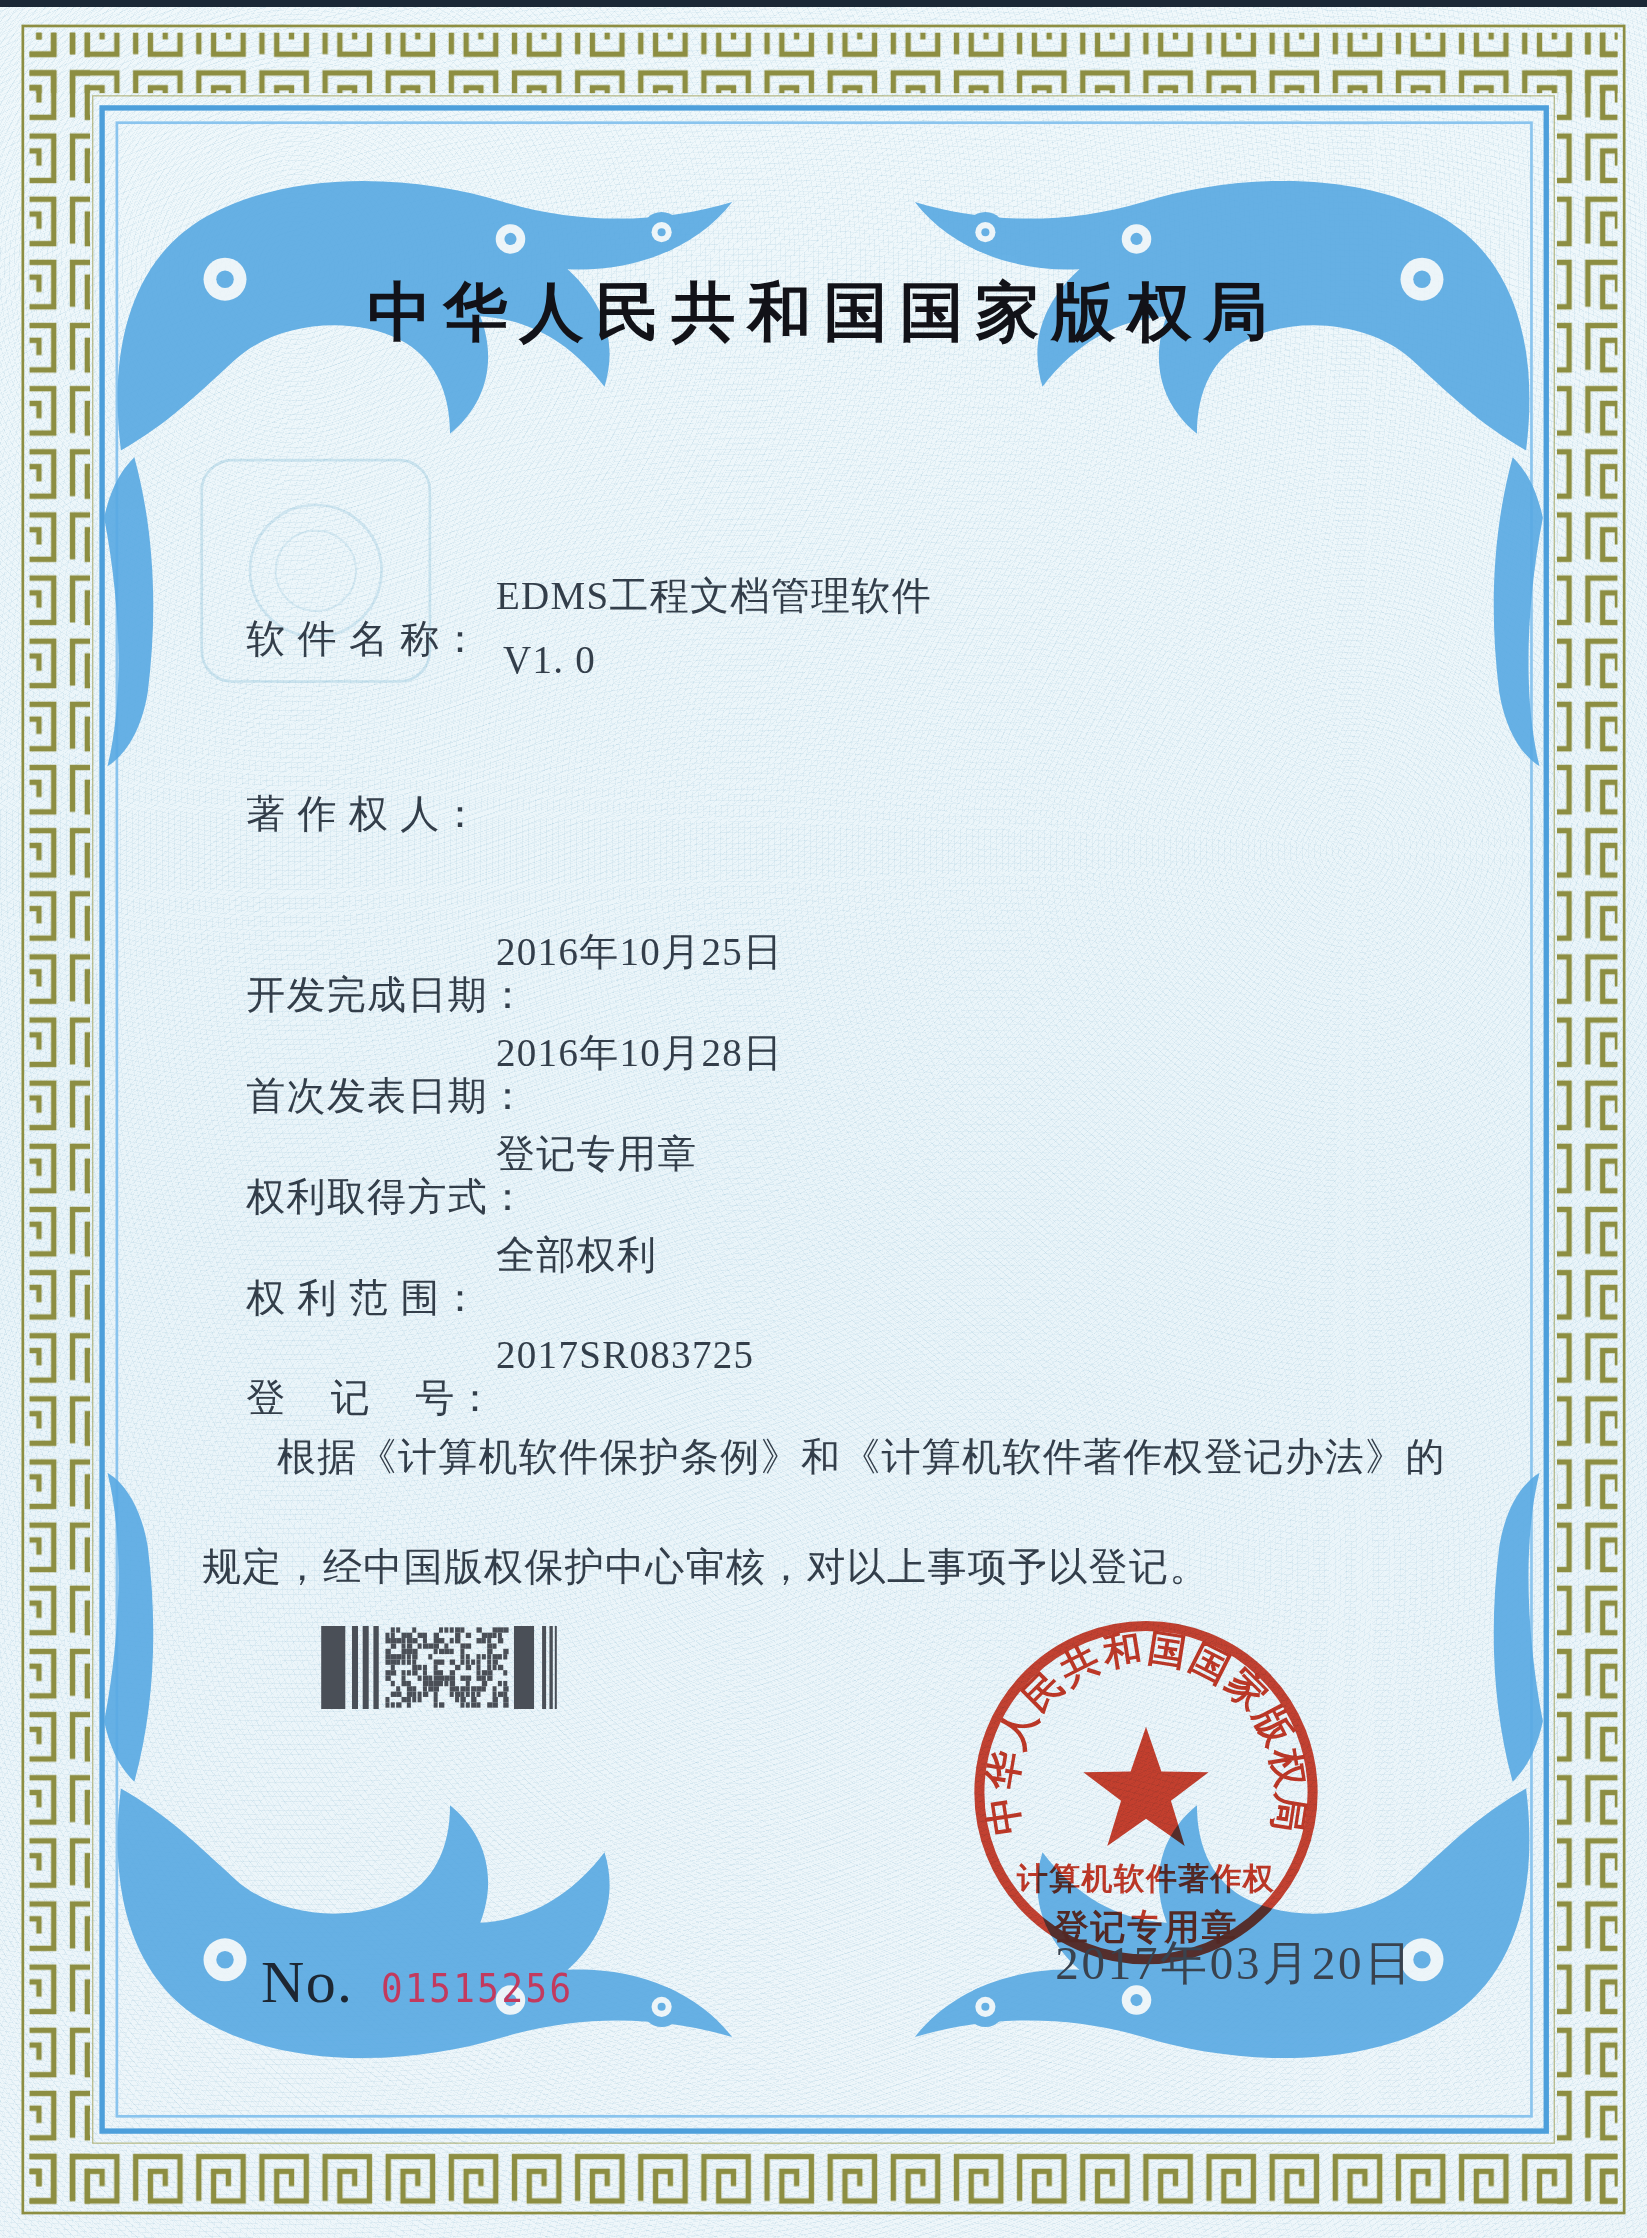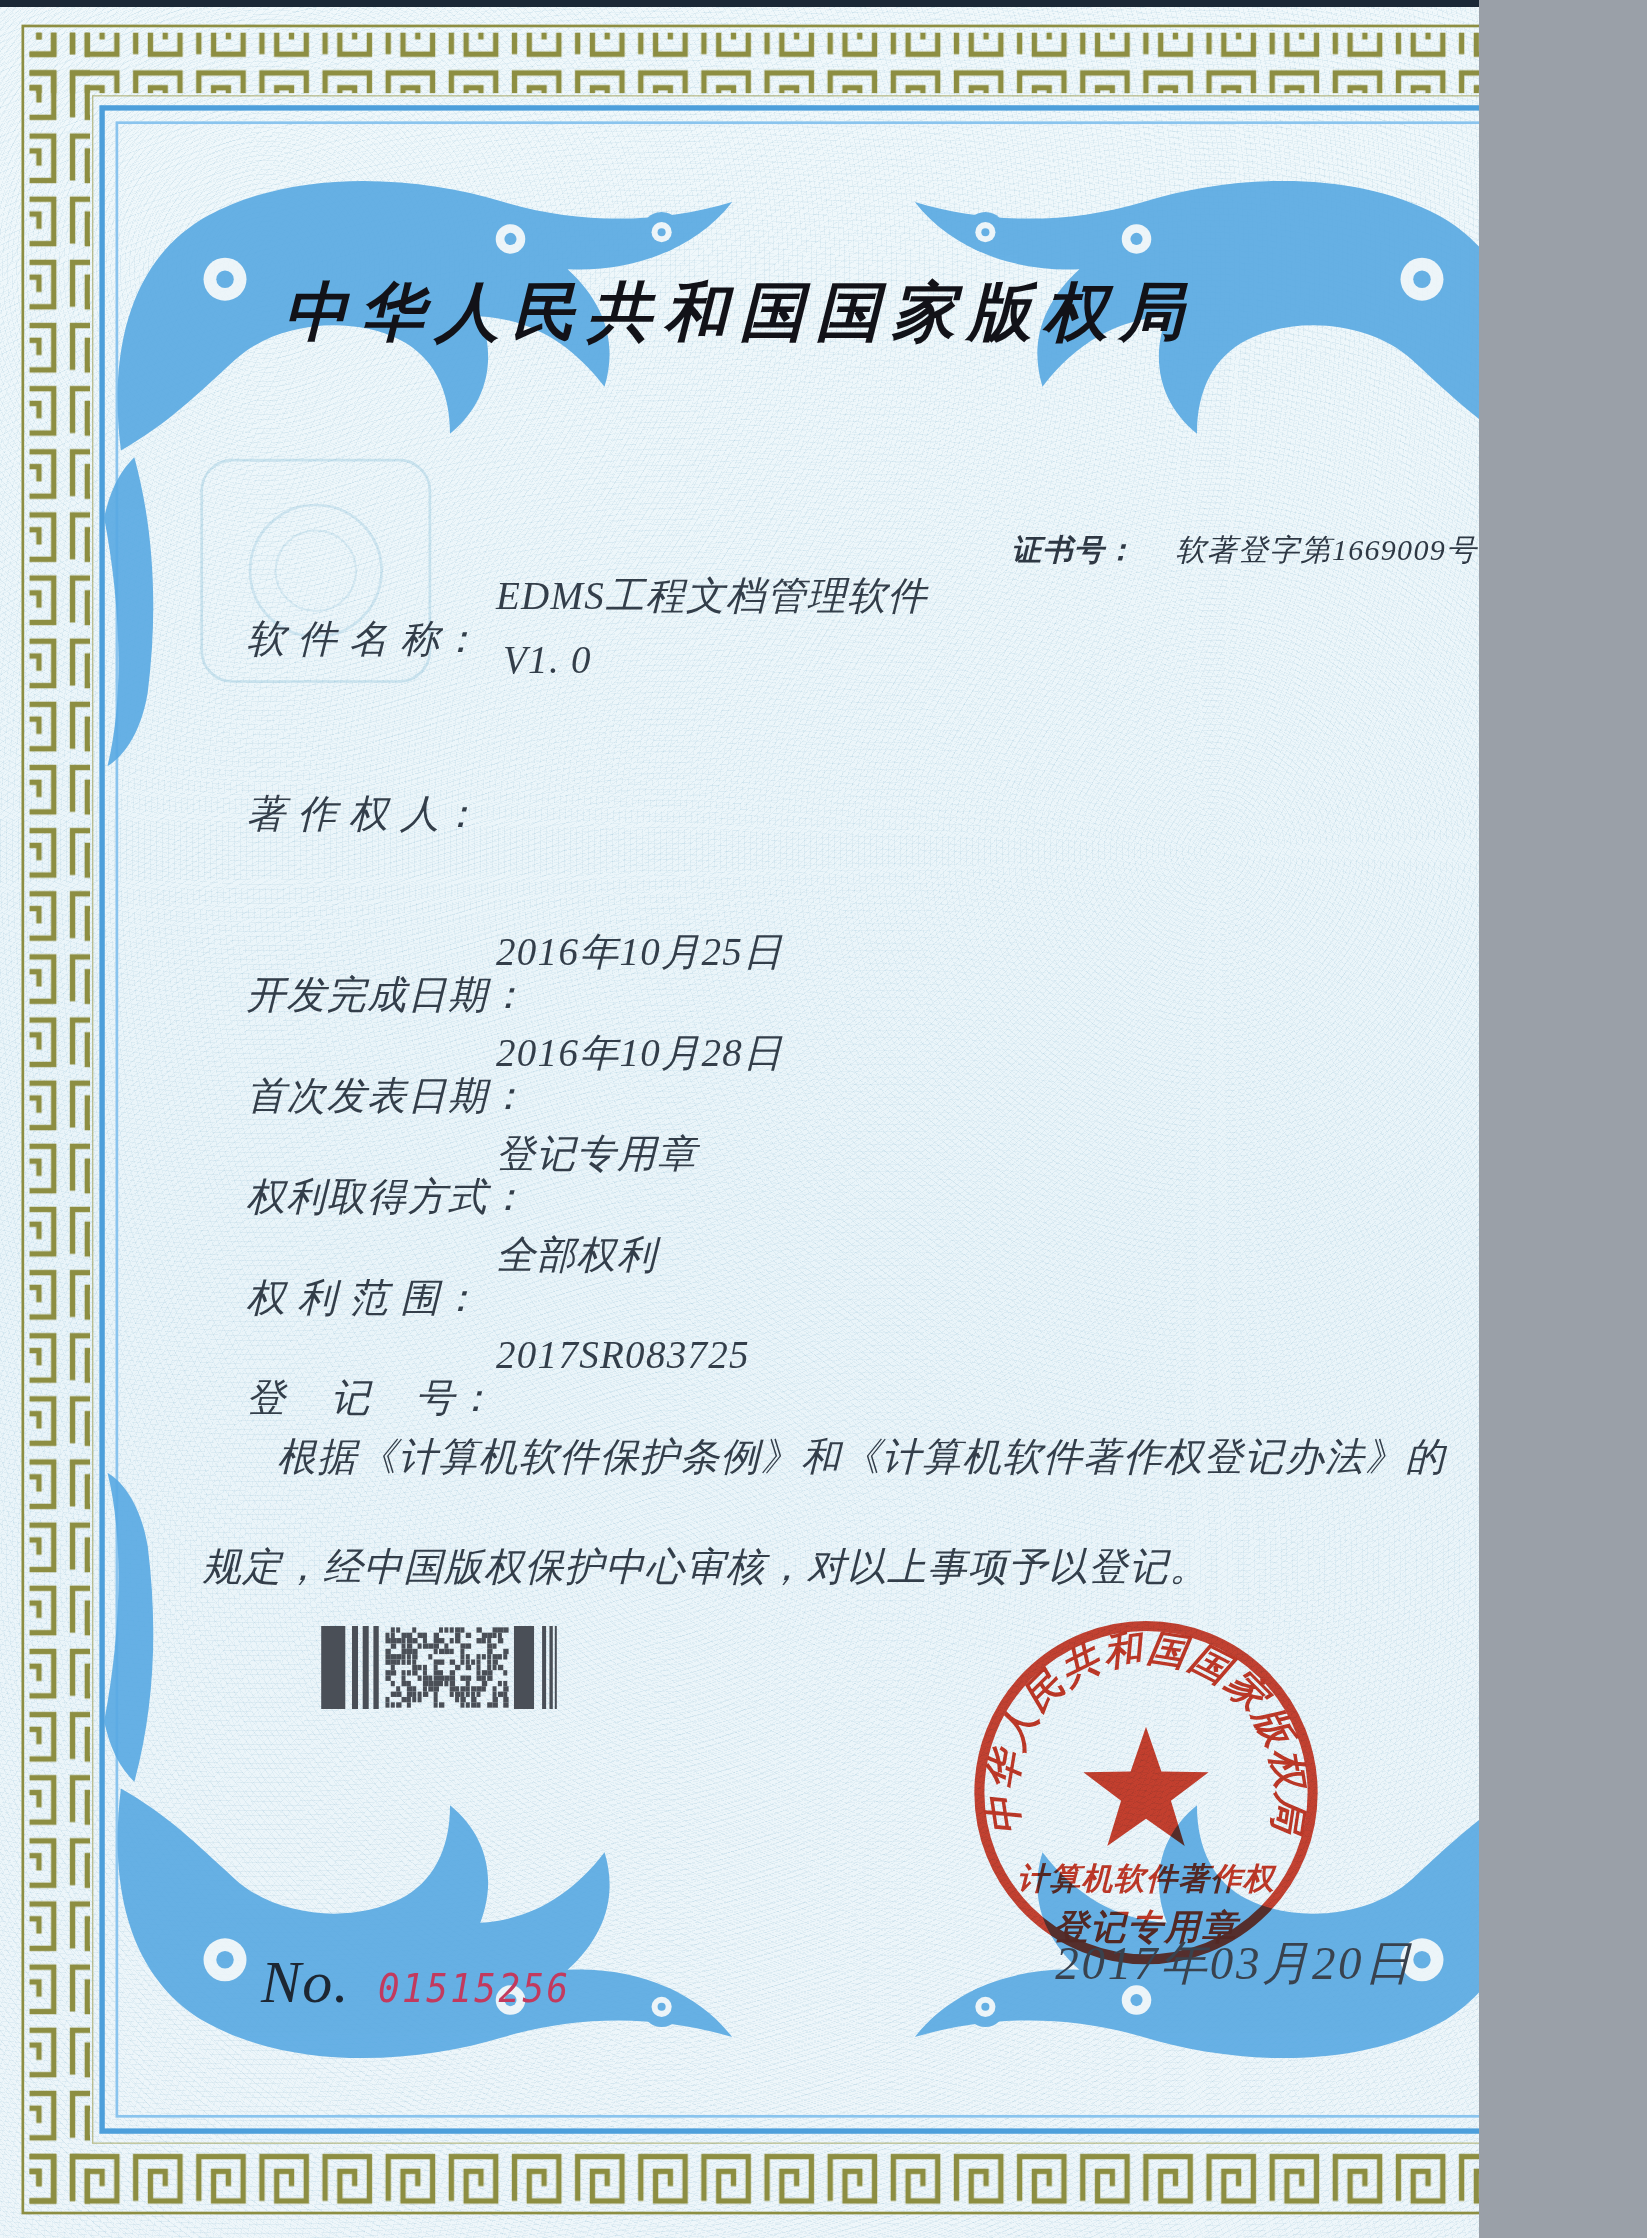--- a/index.html
+++ b/index.html
@@ -1,25 +1,24 @@
 <!DOCTYPE html>
 <html style="font-size:10.7px"><head>
 <meta charset="utf-8">
 <style>
   html,body{margin:0;padding:0;background:#9aa0a8;}
   #page{
-    position:relative;width:1479px;height:2239px;overflow:hidden;
+    position:relative;width:1647px;height:2239px;overflow:hidden;
     background:
       repeating-radial-gradient(circle at 18% 12%, rgba(96,156,186,0.10) 0 0.7px, rgba(255,255,255,0) 0.7px 4.7px),
       repeating-radial-gradient(circle at 82% 38%, rgba(96,156,186,0.09) 0 0.7px, rgba(255,255,255,0) 0.7px 6px),
       repeating-radial-gradient(circle at 45% 70%, rgba(110,170,200,0.09) 0 0.7px, rgba(255,255,255,0) 0.7px 5.4px),
       repeating-radial-gradient(circle at 60% 105%, rgba(110,170,200,0.08) 0 0.7px, rgba(255,255,255,0) 0.7px 6.7px),
       linear-gradient(180deg,#f0f8fb 0%,#e9f4f9 55%,#eef6fa 100%);
     font-family:"Liberation Serif","DejaVu Serif",serif;
-    font-style:italic;
   }
   .scan-edge{position:absolute;top:0;left:0;width:100%;height:6.7px;background:#1b2836;}
   svg{position:absolute;left:0;top:0;}
   .abs{position:absolute;}
 
   .authority{
     left:0;right:0;top:269px;text-align:center;
     font-size:64px;font-weight:700;letter-spacing:12px;color:#121218;
   }
   .cert-title{
@@ -107,23 +106,20 @@
   <svg class="emboss" width="269" height="255" viewBox="0 0 400 380" style="left:188px;top:450px;" aria-hidden="true">
     <rect x="20" y="15" width="340" height="330" rx="46" fill="none" stroke="rgba(110,175,205,0.30)" stroke-width="4"></rect>
     <circle cx="190" cy="180" r="98" fill="none" stroke="rgba(110,175,205,0.26)" stroke-width="4"></circle>
     <circle cx="190" cy="180" r="60" fill="none" stroke="rgba(110,175,205,0.20)" stroke-width="3"></circle>
   </svg>
 
   <div class="scan-edge"></div>
 
   <div class="abs authority">中华人民共和国国家版权局</div>
 
-  <div class="abs certno">
-    <span class="lbl">证书号：</span><span class="v">软著登字第1669009号</span>
-  </div>
 
   <div class="fieldrow" style="top:575px;">
     <span>软 件 名 称：</span>
     <span class="val">EDMS工程文档管理软件</span>
   </div>
   <div class="version-line" style="top:637px;">V1. 0</div>
 
   <div class="fieldrow" style="top:750px;">
     <span>著 作 权 人：</span>
   </div>

